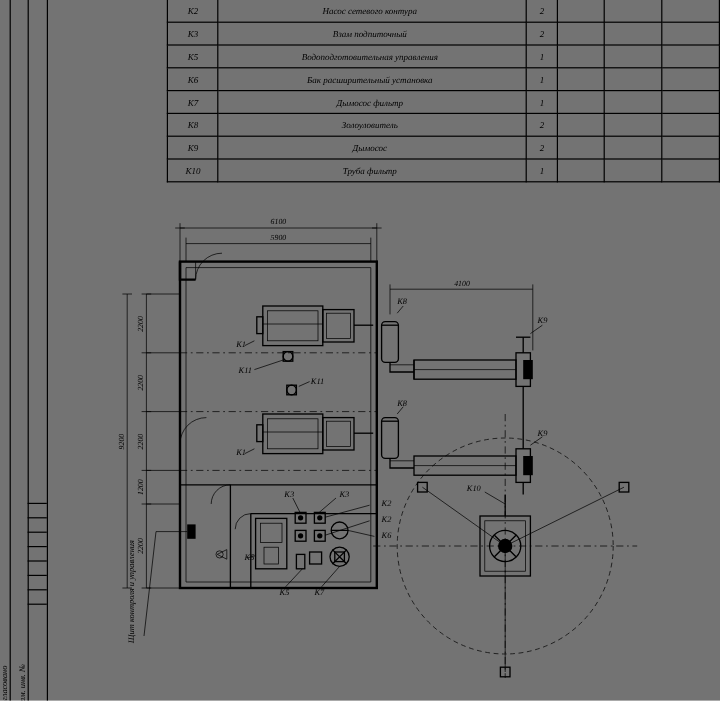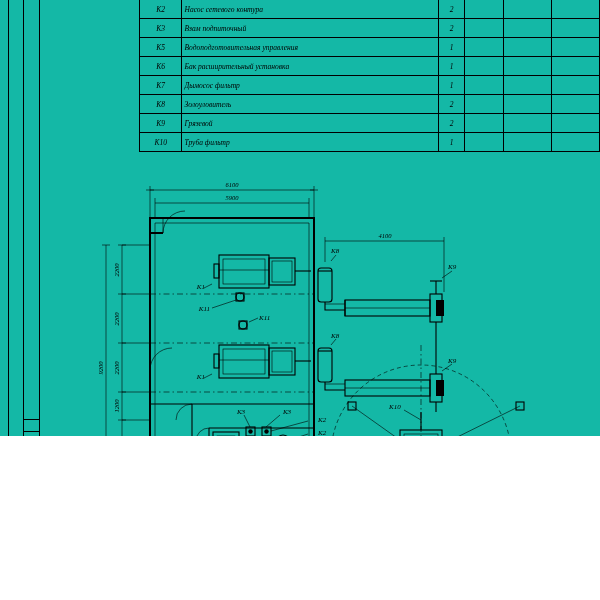--- a/index.html
+++ b/index.html
@@ -3,22 +3,22 @@
 <meta charset="utf-8">
 <style>
   html, body {
     margin: 0;
     padding: 0;
     background: #ffffff;
   }
   #root {
     position: relative;
     width: 600px;
-    height: 436px;
-    background: #14b8a6;
+    height: 584px;
+    background: #737373;
     font-family: "Liberation Serif", serif;
     color: #000000;
     overflow: hidden;
   }
   
   .legend {
     position: absolute;
     left: 139px;
     top: 0px;
     width: 461px;
@@ -29,21 +29,21 @@
     border: 1px solid #000;
     height: 18px;
     padding: 0 2px;
     font-style: italic;
     text-align: center;
     vertical-align: middle;
     white-space: nowrap;
     overflow: hidden;
   }
   .legend td.code { width: 38px; }
-  .legend td.name { width: 250px; text-align: left; padding-right: 6px; font-style: italic; }
+  .legend td.name { width: 250px; text-align: center; padding-right: 6px; font-style: italic; }
   .legend td.qty  { width: 22px; }
   .legend td.c4   { width: 34px; }
   .legend td.c5   { width: 44px; }
   .legend td.c6   { width: 44px; }
   .legend tr.first td { border-top: none; }
 
   
   .stamp {
     position: absolute;
     left: 8px;
@@ -159,21 +159,21 @@
       <tr>
         <td class="code">K8</td>
         <td class="name">Золоуловитель</td>
         <td class="qty">2</td>
         <td class="c4"></td>
         <td class="c5"></td>
         <td class="c6"></td>
       </tr>
       <tr>
         <td class="code">K9</td>
-        <td class="name">Грязевой</td>
+        <td class="name">Дымосос</td>
         <td class="qty">2</td>
         <td class="c4"></td>
         <td class="c5"></td>
         <td class="c6"></td>
       </tr>
       <tr>
         <td class="code">K10</td>
         <td class="name">Труба фильтр</td>
         <td class="qty">1</td>
         <td class="c4"></td>

